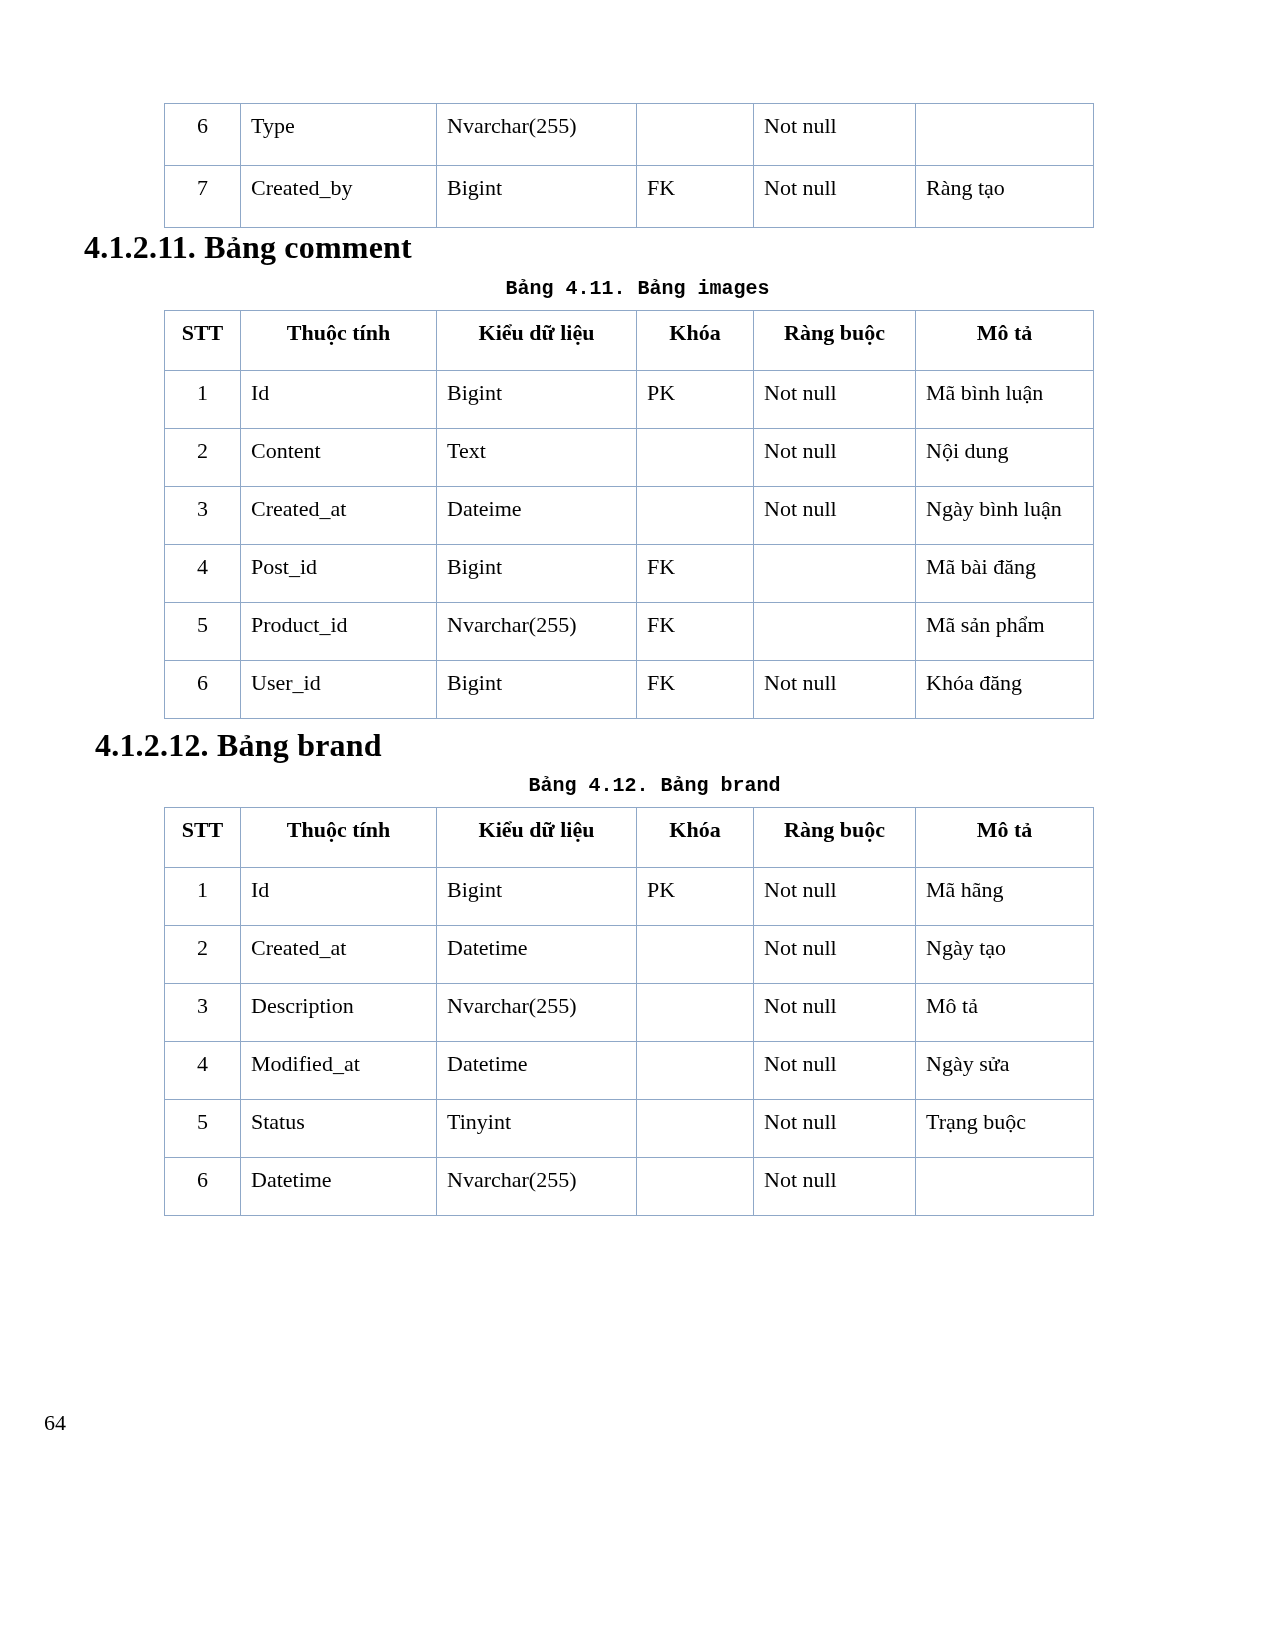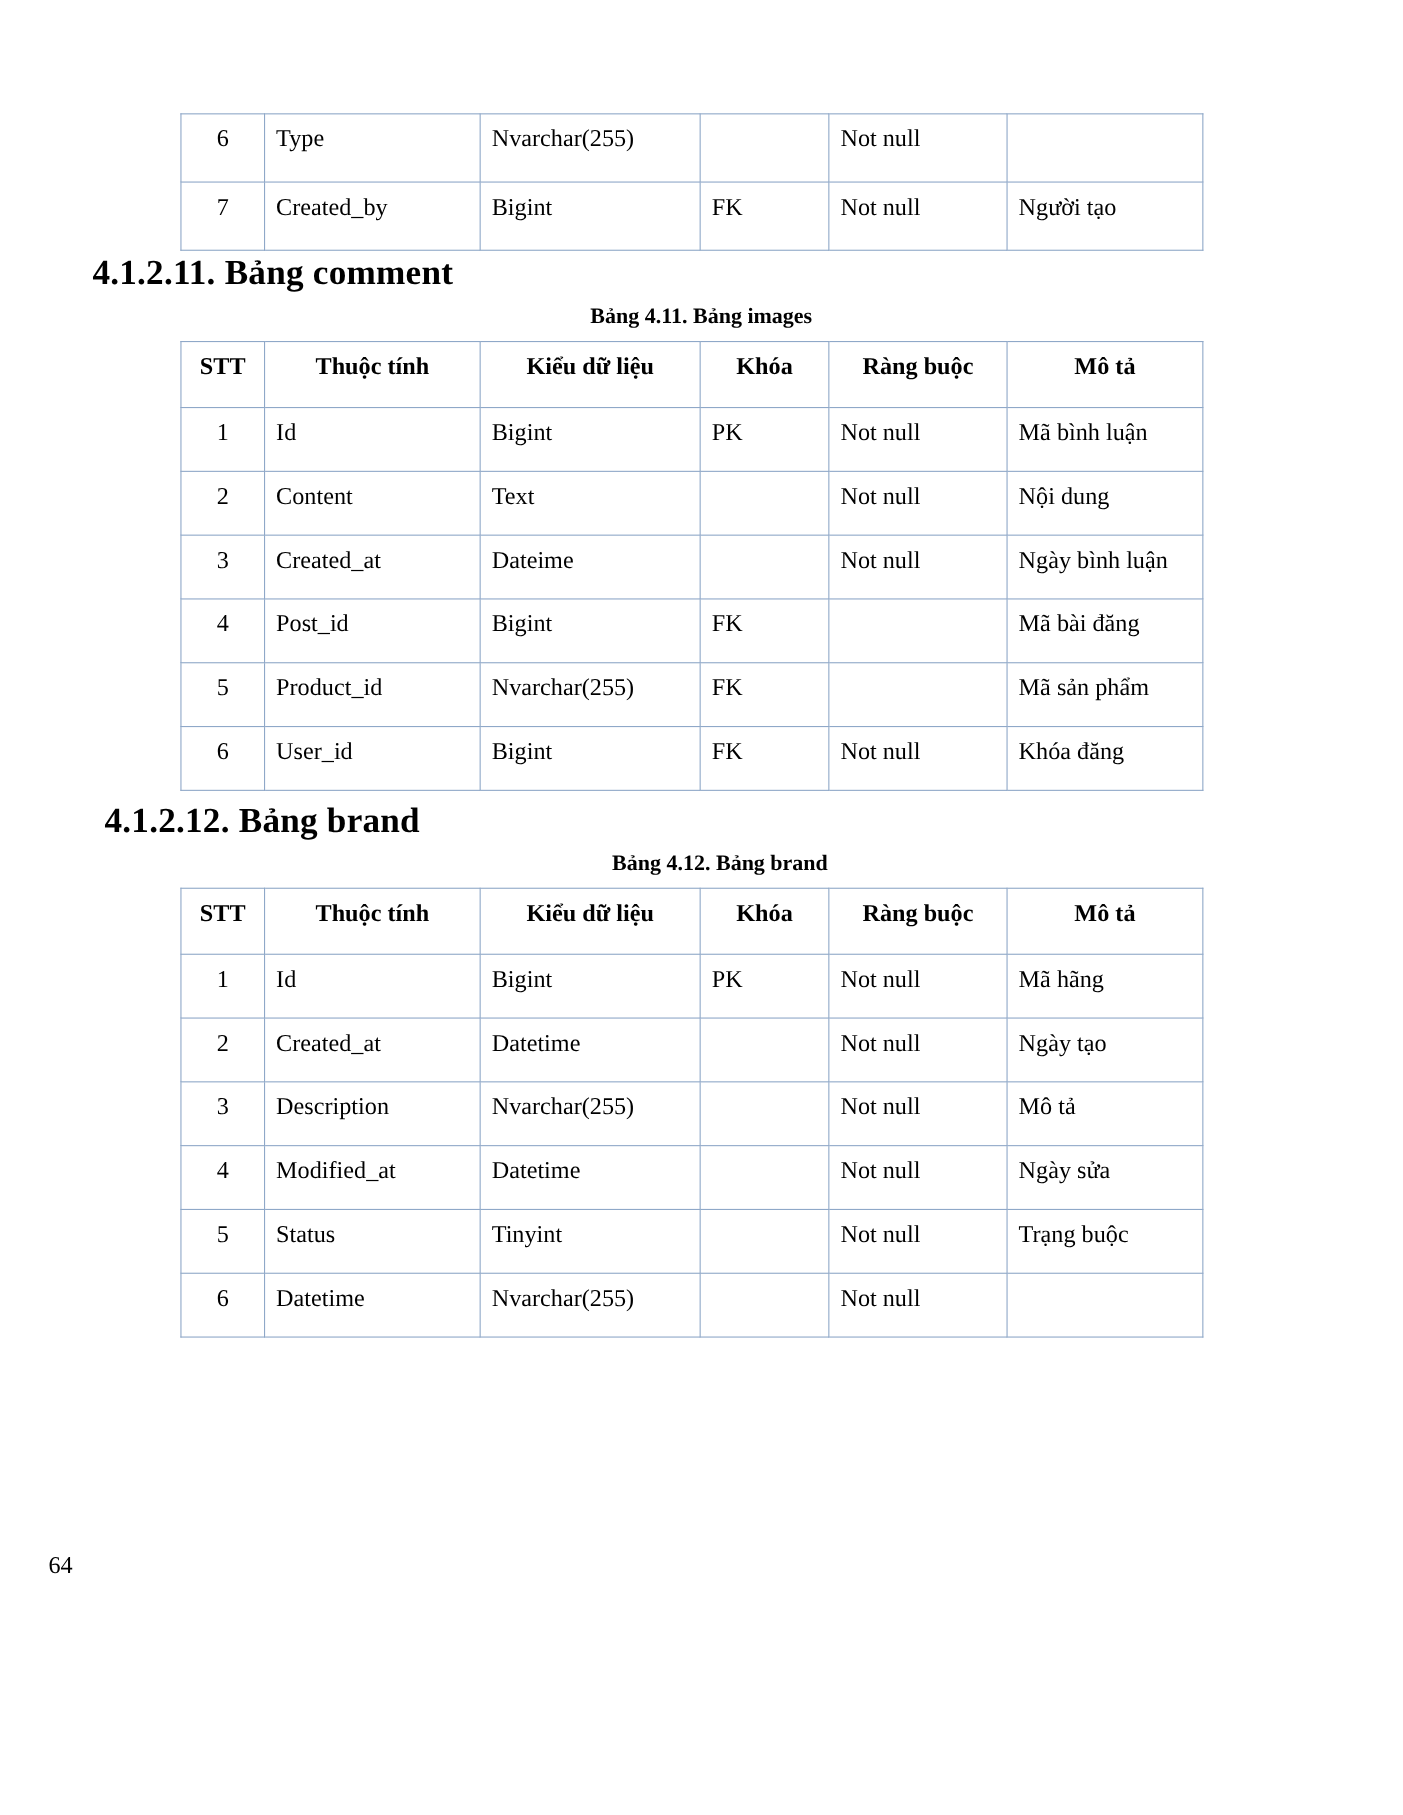--- a/index.html
+++ b/index.html
@@ -76,21 +76,21 @@
   .heading-1 { left: 84px; top: 229px; }
   .heading-2 { left: 95px; top: 727px; }
 
   .caption {
     position: absolute;
     width: 1275px;
     left: 0;
     text-align: center;
     font-size: 20px;
     font-weight: bold;
-    font-family: Liberation Serif, serif;
+    font-family: Liberation Mono, monospace;
   }
   .caption-1 { top: 277px; }
   .caption-2 { top: 774px; padding-left: 17px; }
 
   .tbl-comment {
     position: absolute;
     left: 164px;
     top: 310px;
     width: 929px;
   }
@@ -139,21 +139,21 @@
         <td></td>
         <td>Not null</td>
         <td></td>
       </tr>
       <tr>
         <td class="num">7</td>
         <td>Created_by</td>
         <td>Bigint</td>
         <td>FK</td>
         <td>Not null</td>
-        <td>Người tạo</td>
+        <td>Ràng tạo</td>
       </tr>
     </tbody>
   </table>
 
   <div class="heading heading-1">4.1.2.11. Bảng comment</div>
   <div class="caption caption-1">Bảng 4.11. Bảng images</div>
 
   <table class="tbl tbl-comment">
     <colgroup>
       <col class="c-stt">

